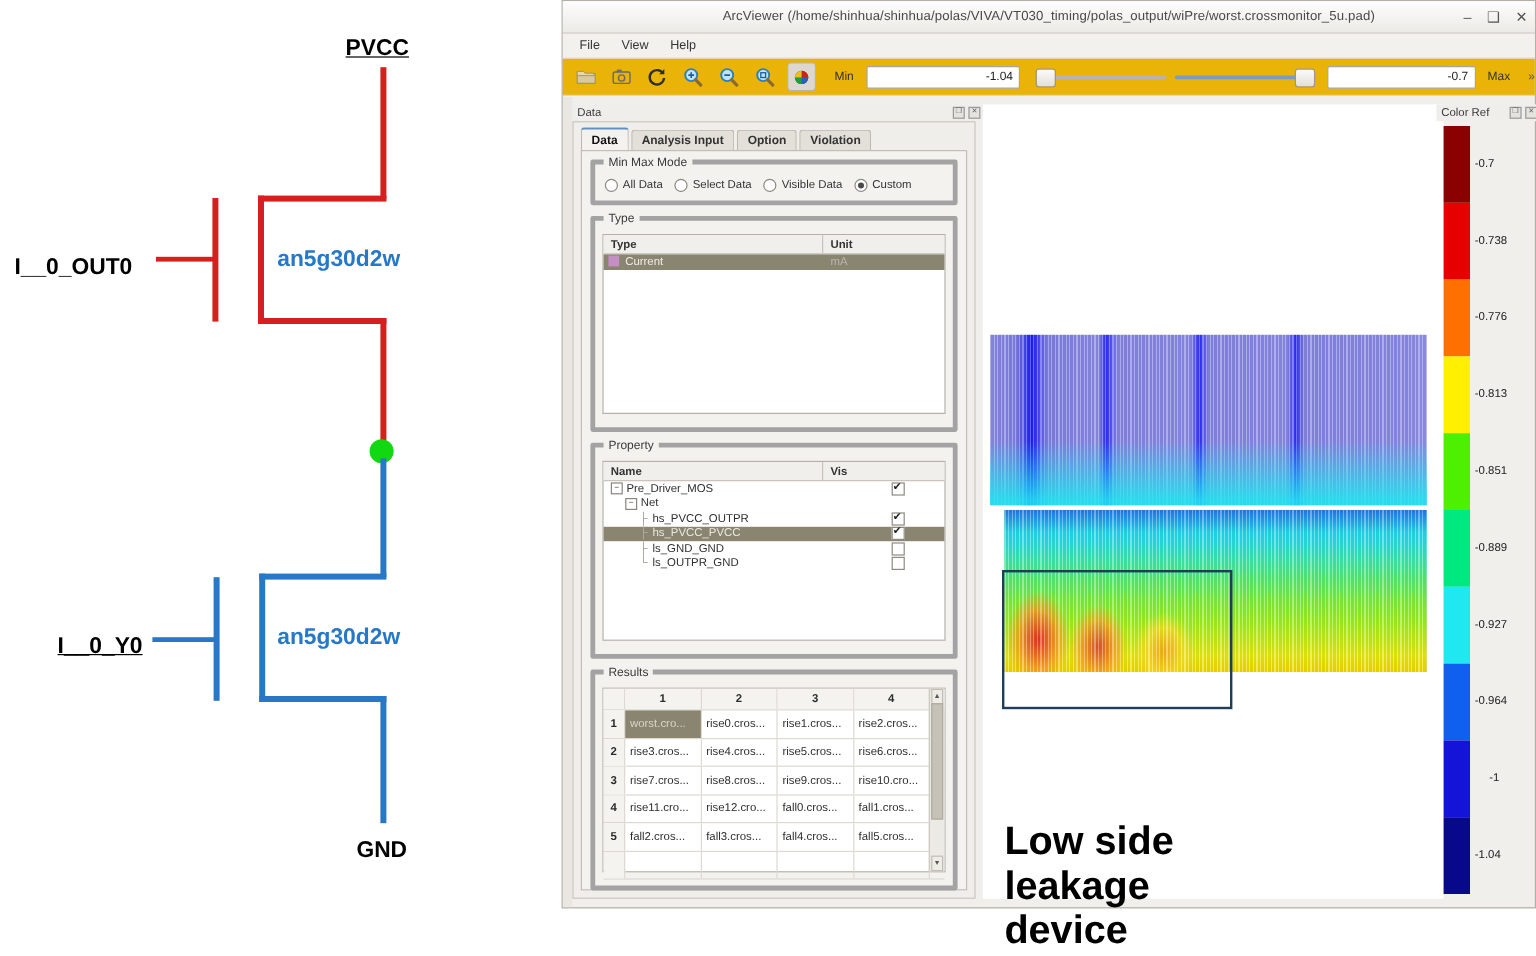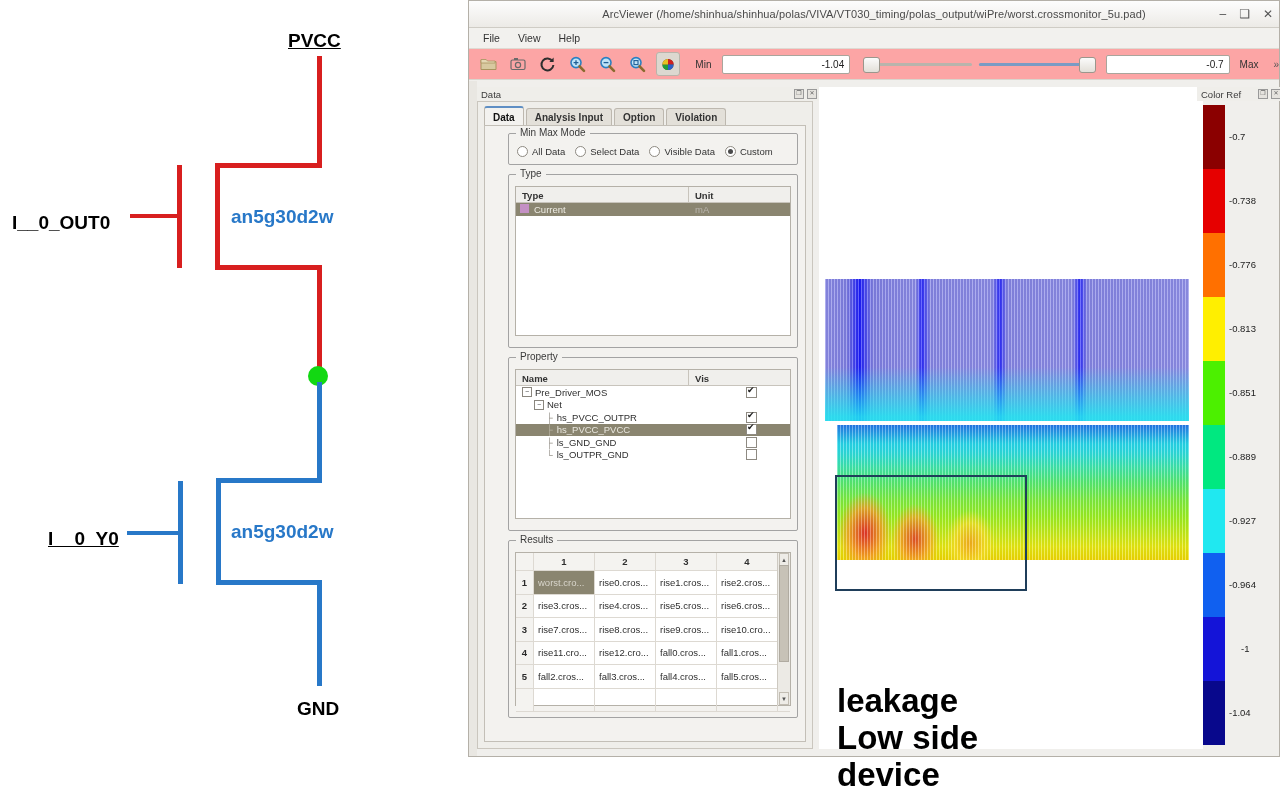--- a/index.html
+++ b/index.html
@@ -29,21 +29,21 @@
     border-bottom:1px solid #cfccc5;
     display:flex;align-items:center;justify-content:center;position:relative;
   }
   #titlebar .ttl{font-size:11px;color:#4a4a4a;letter-spacing:.1px;}
   #winbtns{position:absolute;right:6px;top:0;height:26px;display:flex;align-items:center;gap:13px;color:#555;font-size:12px;}
   #winbtns span{cursor:default;line-height:1;}
 
   #menubar{height:20px;background:#f2f1ee;border-bottom:1px solid #dedad2;display:flex;align-items:center;padding-left:14px;gap:18px;}
   #menubar .mi{font-size:10.5px;color:#333;}
 
-  #toolbar{height:30px;background:#fca5a5;border-bottom:1px solid #d9d5cd;display:flex;align-items:center;padding-left:8px;gap:7px;}
+  #toolbar{height:30px;background:#eab308;border-bottom:1px solid #d9d5cd;display:flex;align-items:center;padding-left:8px;gap:7px;}
   .tbtn{width:23px;height:22px;display:flex;align-items:center;justify-content:center;border-radius:3px;}
   .tbtn.sel{background:#dcd8d0;border:1px solid #b9b4aa;}
   .minmax-lbl{font-size:10px;color:#333;margin:0 4px 0 8px;}
   .numfield{
     height:17px;background:#fff;border:1px solid #a9a59c;border-radius:2px;
     display:flex;align-items:center;justify-content:flex-end;padding-right:5px;
     font-size:10px;color:#222;
   }
   .slider{position:relative;height:18px;display:flex;align-items:center;}
   .slider .track{position:absolute;left:0;right:0;height:3px;background:#b8b4ac;border-radius:2px;top:8px;}
@@ -66,21 +66,21 @@
   .tab{
     height:17px;padding:0 8px;font-size:10px;color:#333;
     background:#e3e0d9;border:1px solid #bdb8af;border-bottom:none;
     border-radius:3px 3px 0 0;display:flex;align-items:center;margin-right:2px;font-weight:bold;
   }
   .tab.active{background:#f3f2ef;border-top:2px solid #5f8fc4;height:18px;color:#111;font-weight:bold;}
   .tabbody{
     position:absolute;left:6px;right:6px;top:23px;bottom:6px;
     background:#f3f2ef;border:1px solid #c3bfb7;box-sizing:border-box;padding:7px;
   }
-  .grp{border:1px solid #a3a3a3;border-radius:2px;position:relative;margin-bottom:9px;background:#f3f2ef;margin-left:16px;}
+  .grp{border:4px solid #a3a3a3;border-radius:2px;position:relative;margin-bottom:9px;background:#f3f2ef;}
   .grp > .gtitle{position:absolute;left:7px;top:-7px;background:#f3f2ef;padding:0 4px;font-size:10px;color:#3a3a3a;}
   .radios{display:flex;align-items:center;gap:4px;padding:12px 6px 7px 8px;}
   .radio{display:flex;align-items:center;gap:4px;font-size:9.5px;color:#333;}
   .radio .dot{width:9px;height:9px;border-radius:50%;border:1px solid #8e8a82;background:#fff;
     display:inline-block;position:relative;}
   .radio.on .dot::after{content:"";position:absolute;left:2px;top:2px;width:5px;height:5px;border-radius:50%;background:#4a4a4a;}
 
   .lview{background:#fff;border:1px solid #b5b1a8;margin:11px 6px 7px 6px;}
   .lvhdr{display:flex;height:15px;background:#f0efec;border-bottom:1px solid #c8c4bc;font-size:9.5px;font-weight:bold;color:#333;}
   .lvhdr div{padding:1px 0 0 6px;display:flex;align-items:center;}
@@ -482,22 +482,22 @@
                     rgba(40,40,230,0.55) 0%, rgba(32,210,245,0.55) 14%, rgba(32,232,240,0.25) 30%, rgba(255,255,255,0) 55%),
                   linear-gradient(to bottom,
                     #20d8f0 0%, #30e0d8 18%, #5cec60 42%, #9cf020 68%, #e8ea10 90%, #f0d800 100%),
                   linear-gradient(to right,
                     #7cec50 0%, #6ce868 30%, #40dcc0 52%, #28c8f0 72%, #2a9cf4 92%, #3040e0 100%);">
     </div>
 
     <div id="selbox" style="left:16px;top:388px;width:188px;height:112px;"></div>
 
     <div id="annot" style="left:18px;top:596px;">
+      <div>Low side</div>
       <div>leakage</div>
-      <div>Low side</div>
       <div>device</div>
     </div>
   </div>
 
   <div id="colordock">
     <div class="dockhdr" style="width:80px;">
       <span>Color Ref</span>
       <span style="flex:1"></span>
       <span class="bx">❐</span>
       <span class="bx">✕</span>

